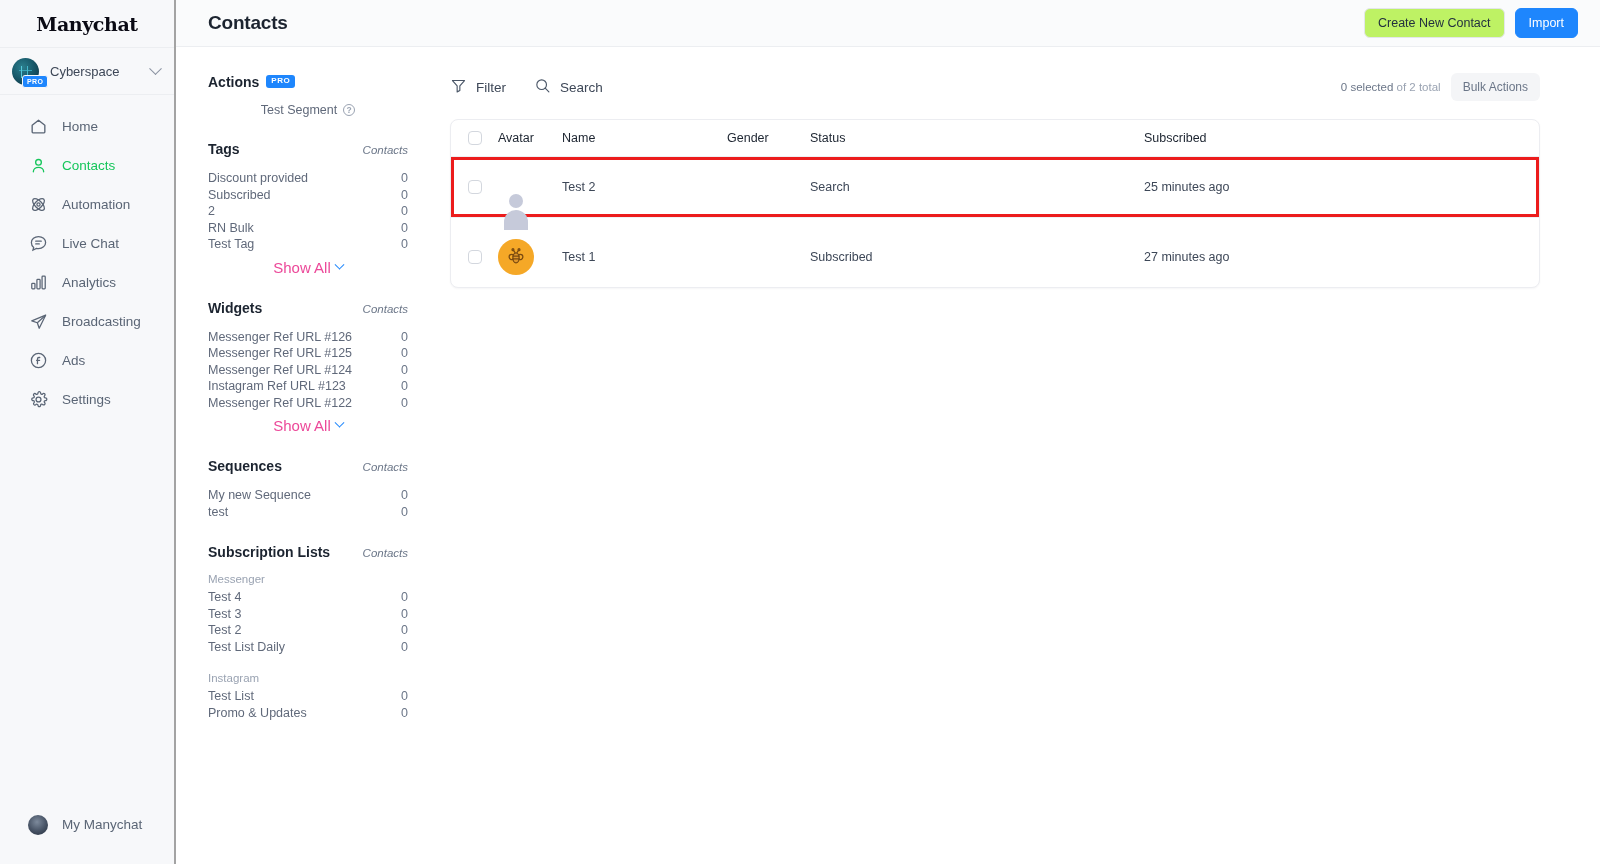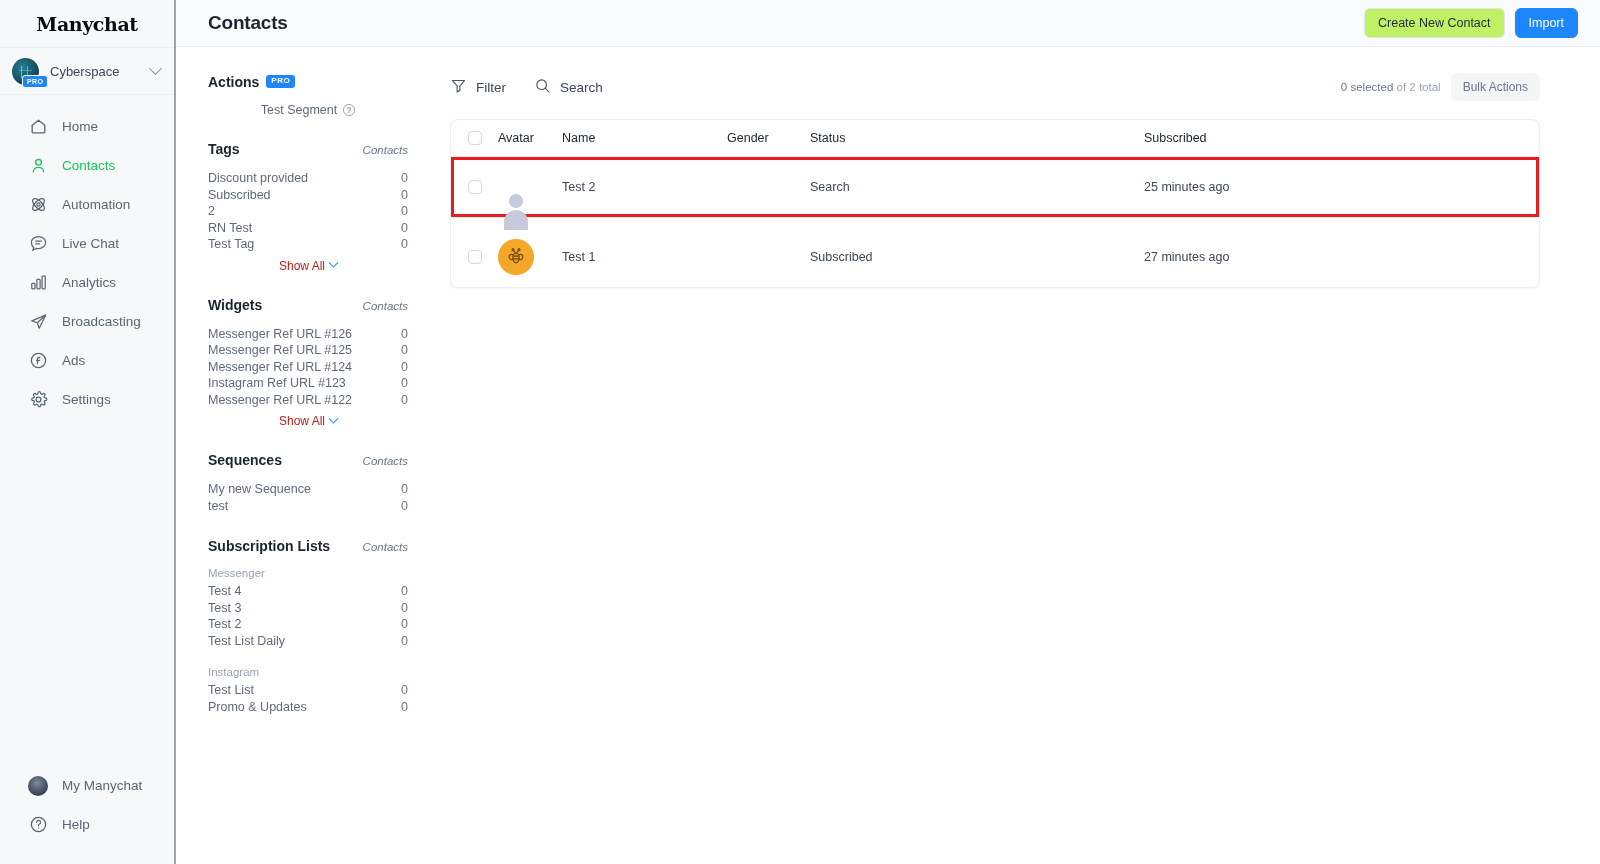--- a/index.html
+++ b/index.html
@@ -95,21 +95,21 @@
     background: #1e86fd; color: #fff; font-size: 8px; font-weight: 700; letter-spacing: .5px;
     padding: 1.5px 5px; border-radius: 3px; line-height: 10px; position: relative; top: -1px;
   }
   .f-row {
     display: flex; justify-content: space-between; align-items: center;
     font-size: 12.5px; color: #60697a; line-height: 16.5px; cursor: pointer;
   }
   .f-row .cnt { color: #6b7688; }
   .f-sub { font-size: 11.5px; color: #9aa3b2; margin: 6px 0 4px; }
   .show-all {
-    text-align: center; color: #b91c1c; font-size: 12px; margin-top: 6px;
+    text-align: center; color: #ec4899; font-size: 15px; margin-top: 6px;
     cursor: pointer; display: flex; align-items: center; justify-content: center; gap: 5px;
   }
   .show-all .c { width: 7px; height: 7px; border-right: 1.4px solid #1e86fd; border-bottom: 1.4px solid #1e86fd;
                  transform: rotate(45deg) translate(-2px,-2px); }
   .sec { margin-top: 24px; }
   .qmark {
     width: 12px; height: 12px; border-radius: 50%; border: 1px solid #9aa3b2;
     font-size: 8.5px; color: #9aa3b2; display: inline-flex; align-items: center; justify-content: center;
     line-height: 1; font-weight: 700;
   }
@@ -247,30 +247,20 @@
       </div>
     </nav>
 
     <div class="sb-bottom">
       <div class="nav-item">
         <span class="ico">
             <span class="prof-ava"></span>
           </span>
         <span>My Manychat</span>
       </div>
-      <div class="nav-item">
-        <span class="ico">
-          <svg viewBox="0 0 24 24" fill="none" stroke="currentColor" stroke-width="1.6" stroke-linecap="round">
-              <circle cx="12" cy="12" r="9"></circle>
-              <path d="M9.6 9.3a2.5 2.5 0 1 1 3.3 2.4c-.6.2-.9.8-.9 1.4v.4"></path>
-              <circle cx="12" cy="16.4" r=".8" fill="currentColor" stroke="none"></circle>
-            </svg>
-        </span>
-        <span>Help</span>
-      </div>
     </div>
   </aside>
 
   <section class="main">
 
     <header class="topbar">
       <h1 class="page-title">Contacts</h1>
       <div class="topbar-actions">
         <button class="btn">Create New Contact</button>
         <button class="btn btn-primary">Import</button>
@@ -303,21 +293,21 @@
             </div>
           <div class="f-row">
               <span>Subscribed</span>
               <span class="cnt">0</span>
             </div>
           <div class="f-row">
               <span>2</span>
               <span class="cnt">0</span>
             </div>
           <div class="f-row">
-              <span>RN Test</span>
+              <span>RN Bulk</span>
               <span class="cnt">0</span>
             </div>
           <div class="f-row">
               <span>Test Tag</span>
               <span class="cnt">0</span>
             </div>
           <div class="show-all">
             <span>Show All</span>
             <span class="c"></span>
           </div>

